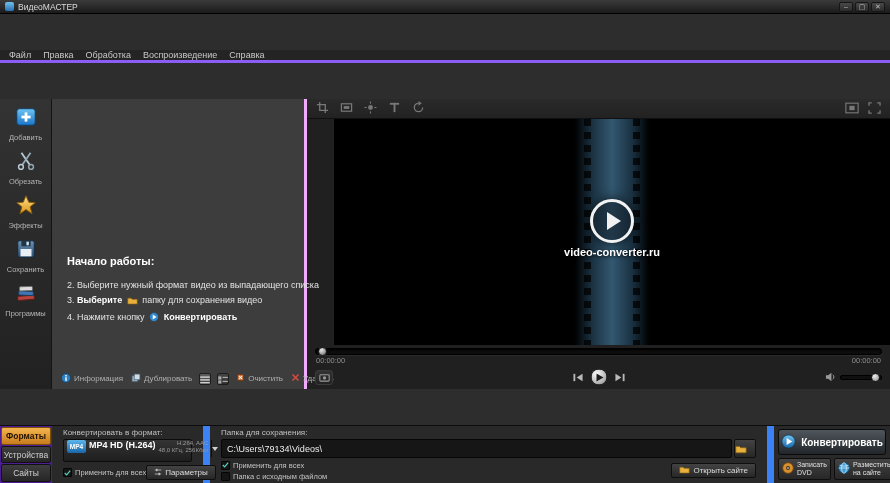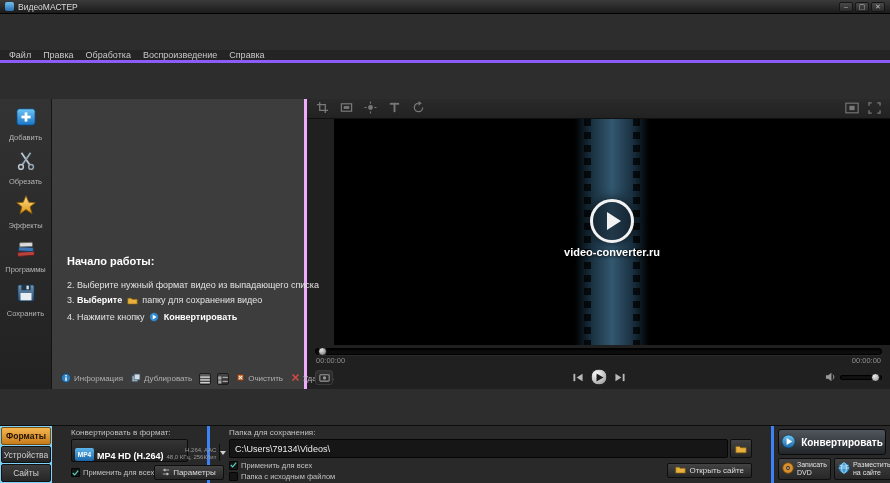--- a/index.html
+++ b/index.html
@@ -50,37 +50,37 @@
 .snap-btn{width:18px;height:15px;border:1px solid #3a3a3a;border-radius:3px;background:linear-gradient(#333,#222);display:flex;align-items:center;justify-content:center;}
 .t-center{position:absolute;left:50%;top:50%;transform:translate(-50%,-50%);display:flex;align-items:center;gap:7px;}
 .t-btn{display:flex;align-items:center;justify-content:center;}
 .play-btn{width:17px;height:17px;border-radius:50%;background:radial-gradient(circle at 35% 30%,#fdfdfd,#b9b9b9 60%,#7e7e7e);border:1px solid #222;display:flex;align-items:center;justify-content:center;}
 .play-btn .tri{width:0;height:0;border-left:7px solid #1d1d1d;border-top:4.5px solid transparent;border-bottom:4.5px solid transparent;margin-left:2px;}
 .t-right{margin-left:auto;display:flex;align-items:center;gap:4px;}
 .vol-track{position:relative;width:42px;height:5px;background:#0f0f0f;border:1px solid #000;border-radius:2px;}
 .vol-thumb{position:absolute;right:1px;top:-3px;width:9px;height:9px;border-radius:50%;background:radial-gradient(circle at 35% 30%,#eee,#888);border:1px solid #222;}
 
 .bottom{height:58px;display:flex;background:#292929;border-top:1px solid #0d0d0d;}
-.tabs{width:52px;background:#7dd3fc;display:flex;flex-direction:column;gap:1px;padding:1px;}
+.tabs{width:52px;background:#4c1d95;display:flex;flex-direction:column;gap:1px;padding:1px;}
 .tab{flex:1;display:flex;align-items:center;justify-content:center;font-size:8.5px;color:#cfcfcf;background:linear-gradient(#3e3e3e,#262626);border:1px solid #111;border-radius:2px;cursor:pointer;}
 .tab.active{background:linear-gradient(#f5b54f,#c87c1c);color:#231300;font-weight:bold;border-color:#7c4d08;}
-.sec{border-right:3px solid #3b82f6;padding:2px 19px;display:flex;flex-direction:column;}
+.sec{border-right:7px solid #3b82f6;padding:2px 11px;display:flex;flex-direction:column;}
 .sec-head{font-size:8px;color:#c0c0c0;margin-bottom:2px;}
 .format-sec{width:158px;}
-.fmt-drop{height:23px;background:linear-gradient(#343434,#1e1e1e);border:1px solid #0c0c0c;border-radius:2px;display:flex;align-items:flex-end;padding:0 2px 0 3px;gap:3px;cursor:pointer;}
+.fmt-drop{height:23px;background:linear-gradient(#343434,#1e1e1e);border:1px solid #0c0c0c;border-radius:2px;display:flex;align-items:flex-start;padding:0 2px 0 3px;gap:3px;cursor:pointer;}
 .mp4-badge{min-width:19px;height:13px;border-radius:2px;background:linear-gradient(#5db5ec,#1a66a8);color:#fff;font-size:6.5px;font-weight:bold;display:flex;align-items:center;justify-content:center;}
 .fmt-name{font-size:9px;font-weight:bold;color:#fff;white-space:nowrap;}
 .fmt-meta{margin-left:auto;text-align:right;font-size:6px;color:#9a9a9a;line-height:7px;white-space:nowrap;}
 .fmt-arrow{width:11px;height:17px;border-left:1px solid #0c0c0c;display:flex;align-items:center;justify-content:center;}
 .caret{width:0;height:0;border-left:3px solid transparent;border-right:3px solid transparent;border-top:4px solid #cfcfcf;}
 .fmt-bottom{margin-top:auto;display:flex;align-items:center;padding-bottom:1px;}
 .chk-row{display:flex;align-items:flex-end;gap:3px;cursor:pointer;}
 .chk{width:9px;height:9px;background:#151515;border:1px solid #060606;border-radius:1px;display:flex;align-items:center;justify-content:center;flex:0 0 auto;}
 .chk-label{font-size:7.5px;color:#c2c2c2;white-space:nowrap;}
-.btn{background:linear-gradient(#434343,#272727);border:1px solid #0e0e0e;border-radius:2px;color:#ddd;display:flex;align-items:center;justify-content:center;gap:3px;cursor:pointer;}
+.btn{background:linear-gradient(#434343,#272727);border:1px solid #0e0e0e;border-radius:2px;color:#ddd;display:flex;align-items:center;justify-content:space-between;gap:3px;cursor:pointer;}
 .params-btn{margin-left:auto;height:15px;padding:0 7px;font-size:8px;}
 .folder-sec{flex:1;min-width:0;}
 .path-row{display:flex;gap:2px;height:19px;}
 .path-input{flex:1;background:#161616;border:1px solid #060606;border-radius:2px;color:#ececec;font-size:9px;display:flex;align-items:center;padding:0 5px;white-space:nowrap;overflow:hidden;}
 .browse-btn{width:22px;height:19px;}
 .folder-bottom{display:flex;margin-top:2px;flex:1;align-items:center;}
 .chk-col{display:flex;flex-direction:column;gap:2px;justify-content:center;}
 .open-btn{margin-left:auto;height:15px;padding:0 7px;font-size:8px;}
 .convert-sec{width:116px;padding:3px 4px;display:flex;flex-direction:column;gap:3px;border-right:none;}
 .convert-btn{flex:1;font-size:10px;font-weight:bold;color:#fff;background:linear-gradient(#50565d,#22262a);border:1px solid #0a0a0a;border-radius:3px;display:flex;align-items:center;justify-content:center;gap:5px;cursor:pointer;}
@@ -151,43 +151,43 @@
                 </linearGradient>
               </defs>
               <polygon points="12,2 15,9 22,9.5 16.5,14 18.5,21.5 12,17 5.5,21.5 7.5,14 2,9.5 9,9" fill="url(#gStar)" stroke="#8a5c06"></polygon>
             </svg>
         </span>
         <span class="side-label">Эффекты</span>
       </div>
       <div class="side-item">
         <span>
           <svg width="22" height="22" viewBox="0 0 24 24">
-              <rect x="3" y="15" width="18" height="4.5" rx="1" fill="#b8433c" stroke="#5e1d1a" transform="rotate(-4 12 17)"></rect>
-              <rect x="4" y="10" width="16" height="4.5" rx="1" fill="#3f77b5" stroke="#1c3a5c" transform="rotate(3 12 12)"></rect>
-              <rect x="5" y="5" width="14" height="4.5" rx="1" fill="#dcdcdc" stroke="#6e6e6e" transform="rotate(-2 12 7)"></rect>
-            </svg>
-        </span>
-        <span class="side-label">Программы</span>
-      </div>
-      <div class="side-item">
-        <span>
-          <svg width="22" height="22" viewBox="0 0 24 24">
               <defs>
                 <linearGradient id="gSave" x1="0" y1="0" x2="0" y2="1">
                   <stop offset="0" stop-color="#6d93b5"></stop>
                   <stop offset="1" stop-color="#2d4f72"></stop>
                 </linearGradient>
               </defs>
               <rect x="3" y="3" width="18" height="18" rx="2" fill="url(#gSave)" stroke="#12263a"></rect>
               <rect x="7" y="3" width="10" height="6" fill="#223545"></rect>
               <rect x="12.5" y="4" width="2.6" height="4" fill="#cfe3f5"></rect>
               <rect x="6" y="12" width="12" height="8" fill="#e8eef4"></rect>
             </svg>
         </span>
         <span class="side-label">Сохранить</span>
+      </div>
+      <div class="side-item">
+        <span>
+          <svg width="22" height="22" viewBox="0 0 24 24">
+              <rect x="3" y="15" width="18" height="4.5" rx="1" fill="#b8433c" stroke="#5e1d1a" transform="rotate(-4 12 17)"></rect>
+              <rect x="4" y="10" width="16" height="4.5" rx="1" fill="#3f77b5" stroke="#1c3a5c" transform="rotate(3 12 12)"></rect>
+              <rect x="5" y="5" width="14" height="4.5" rx="1" fill="#dcdcdc" stroke="#6e6e6e" transform="rotate(-2 12 7)"></rect>
+            </svg>
+        </span>
+        <span class="side-label">Программы</span>
       </div>
     </div>
 
     <div class="filelist">
       <div class="gs">
         <div class="gs-title">Начало работы:</div>
         <div class="gs-step">
           <span>2. Выберите нужный формат видео из выпадающего списка</span>
         </div>
         <div class="gs-step">

